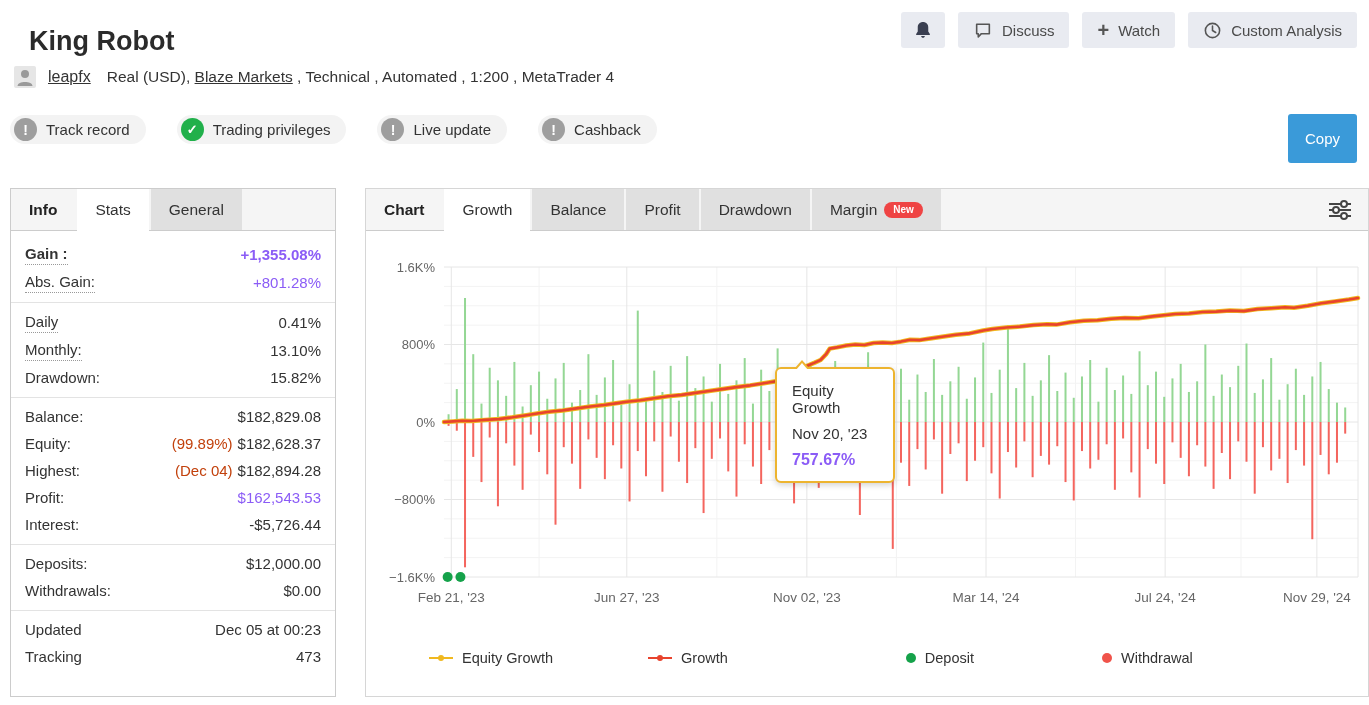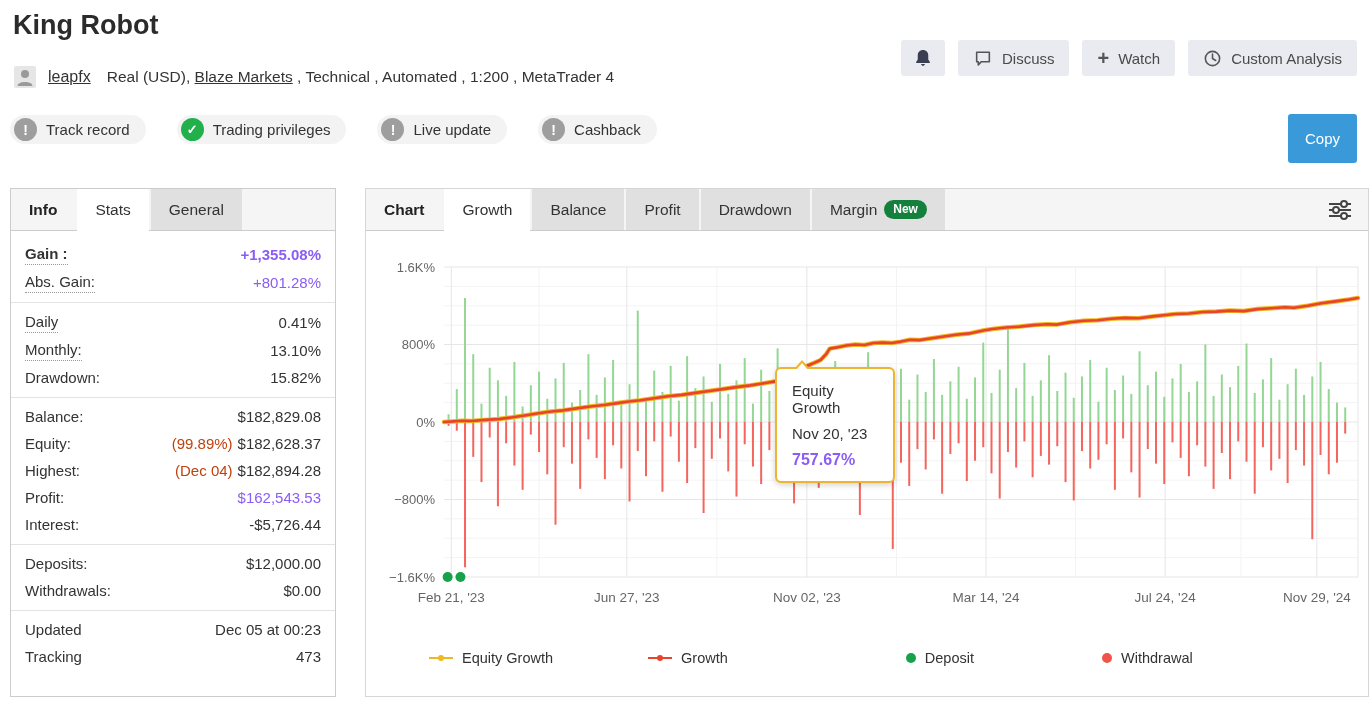--- a/index.html
+++ b/index.html
@@ -4,32 +4,32 @@
 <style>
   * { box-sizing: border-box; }
   html,body { margin:0; padding:0; }
   body {
     width:1369px; height:705px; position:relative;
     background:#fff; color:#333;
     font-family:"Liberation Sans", sans-serif;
     overflow:hidden;
   }
   
-  .page-title { position:absolute; left:13px; top:10px; font-size:27px; font-weight:bold; color:#2b2b2b; margin:0; }
+  .page-title { position:absolute; left:13px; top:10px; font-size:27px; font-weight:bold; color:#2b2b2b; margin:16px; }
   .meta-row { position:absolute; left:14px; top:66px; display:flex; align-items:center; font-size:15.5px; color:#333; }
   .avatar { width:22px; height:22px; margin-right:12px; display:inline-flex; }
   .meta-link { color:#333; text-decoration:underline; cursor:pointer; }
   .meta-user { margin-right:16px; font-size:16px; }
   .meta-sep { white-space:pre; }
   
   .actions { position:absolute; top:12px; right:12px; display:flex; gap:13px; }
   .act-btn {
     height:36px; background:#e9ebf1; border:none; border-radius:3px;
     display:flex; align-items:center; gap:9px; padding:0 15px;
-    font-size:15px; color:#4a4a4a; cursor:pointer; font-family:inherit;margin-top:28px;
+    font-size:15px; color:#4a4a4a; cursor:pointer; font-family:inherit;
   }
   .act-btn.icon-only { width:44px; justify-content:center; padding:0; }
   .act-btn svg { display:block; }
   .plus-glyph { font-size:20px; font-weight:bold; color:#555; line-height:1; }
   
   .badges { position:absolute; left:10px; top:115px; display:flex; gap:31px; }
   .badge {
     display:flex; align-items:center; gap:9px; background:#f3f3f3;
     border-radius:16px; padding:3px 16px 3px 4px; font-size:15px; color:#333; cursor:pointer;
   }
@@ -53,21 +53,21 @@
     display:flex; align-items:stretch; position:relative;
   }
   .tab {
     padding:0 18px; line-height:42px; font-size:15.5px; color:#333;
     cursor:pointer; margin-right:2px; display:flex; align-items:center; gap:7px;
   }
   .tab.title { font-weight:bold; color:#222; }
   .tab.active { background:#fff; margin-bottom:-1px; border-bottom:1px solid #fff; }
   .tab.gray { background:#e0e0e0; }
   .new-badge {
-    background:#15803d; color:#fff; font-size:12px; font-weight:bold;
+    background:#ef4444; color:#fff; font-size:10px; font-weight:bold;
     border-radius:10px; padding:2px 9px; line-height:1.2;
   }
   .filter-ico { position:absolute; right:14px; top:9px; cursor:pointer; }
   
   .info-body { padding-top:4px; }
   .info-section { padding:5px 0 6px 0; }
   .info-section + .info-section { border-top:1px solid #e3e3e3; }
   .info-row { display:flex; justify-content:space-between; align-items:flex-end; padding:3px 14px; font-size:15px; line-height:21px; }
   .info-row .lbl { color:#333; }
   .info-row .lbl.dotted { border-bottom:1px dotted #999; cursor:help; }

